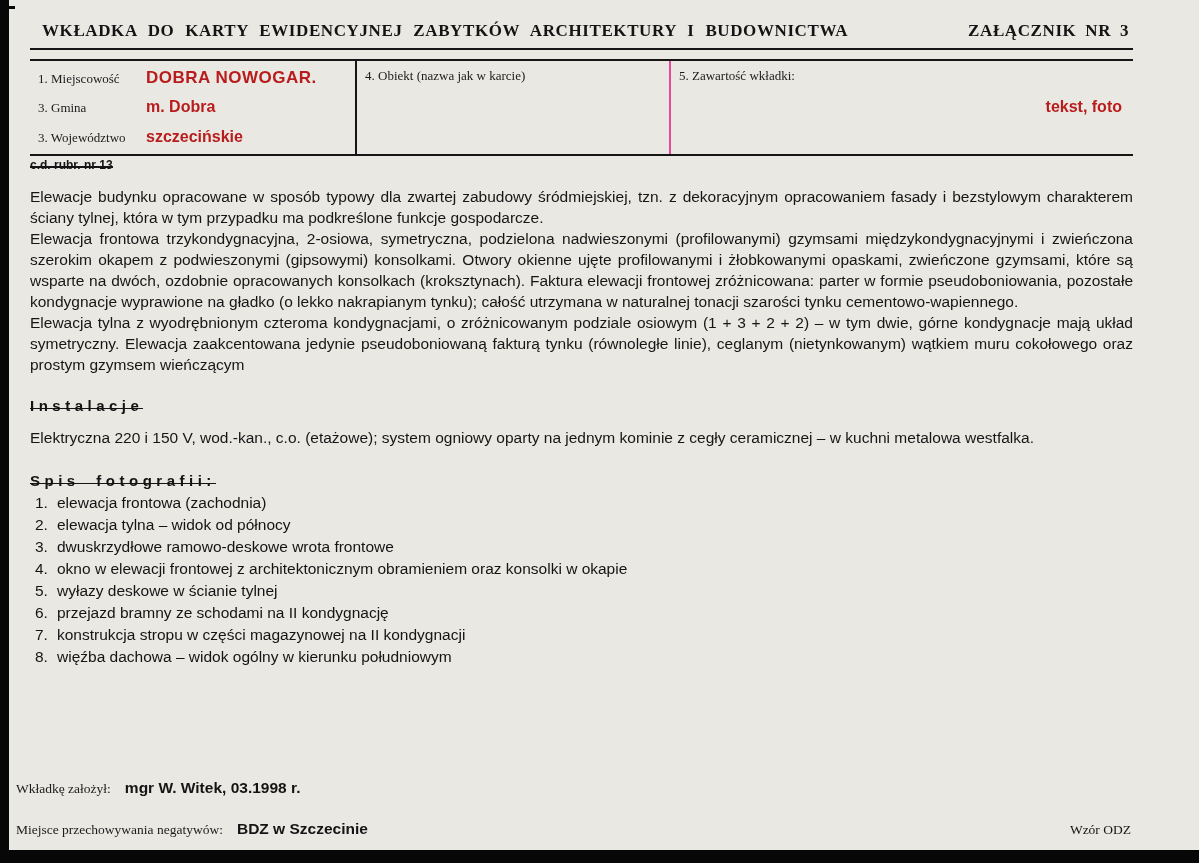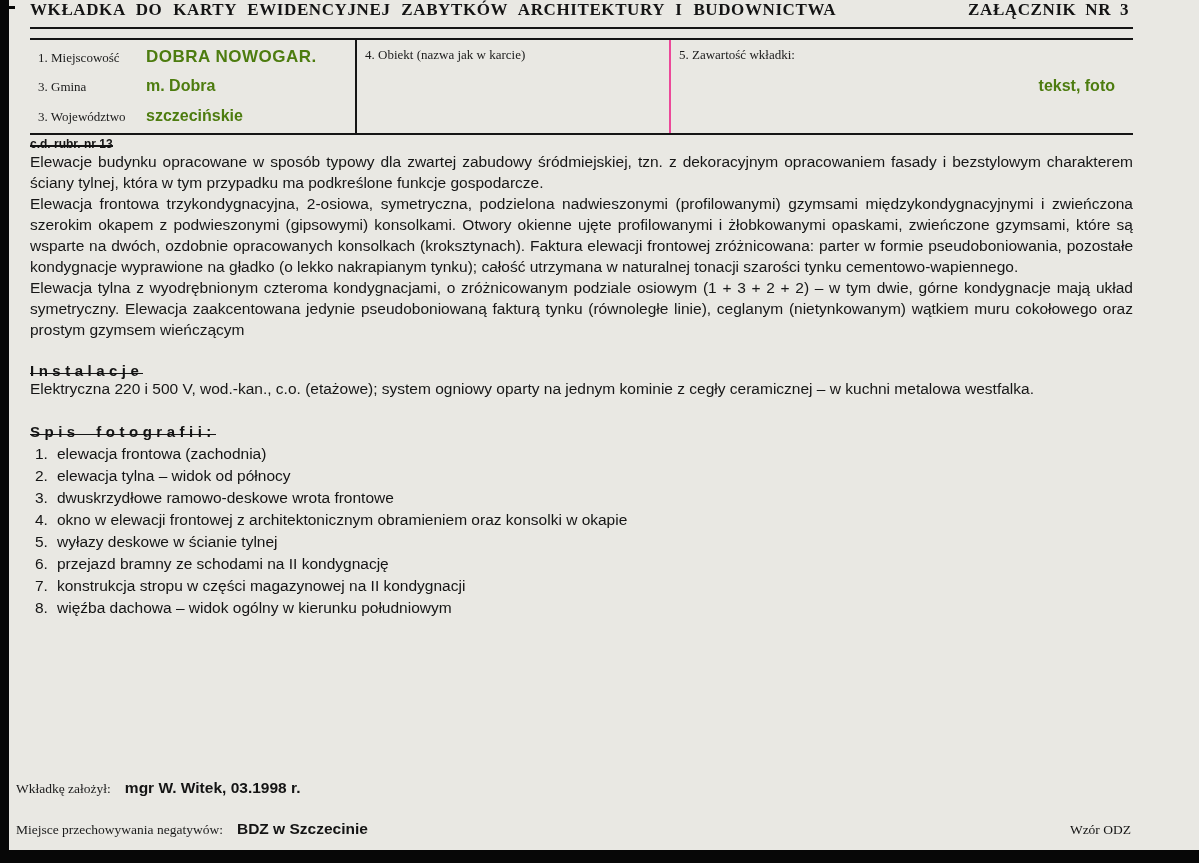--- a/index.html
+++ b/index.html
@@ -14,66 +14,67 @@
   }
   .scan-left-bar{position:absolute;left:0;top:0;width:9px;height:100%;background:#070707;}
   .scan-bottom-bar{position:absolute;left:0;bottom:0;width:100%;height:13px;background:#070707;}
   .scan-corner-mark{position:absolute;left:0;top:6px;width:15px;height:3px;background:#070707;}
 
   .content{position:absolute;left:30px;right:66px;top:0;}
 
   
   .header-row{
     display:flex;justify-content:space-between;align-items:baseline;
-    font-family:"Liberation Serif","DejaVu Serif",serif;
-    font-weight:bold;font-size:17px;letter-spacing:.6px;
+    padding-top:21px;
+    font-family:"Liberation Serif","DejaVu Serif",serif;
+    font-weight:bold;font-size:17px;letter-spacing:.6px;margin-left:12px;
   }
   .header-title{word-spacing:6px;}
   .header-annex{word-spacing:4px;margin-right:4px;white-space:nowrap;}
   .header-rule{border-bottom:2px solid #151515;margin-top:7px;}
 
   
   .info-table{
     display:flex;
     margin-top:9px;
     border-top:2px solid #151515;
     border-bottom:2px solid #151515;
     height:97px;box-sizing:border-box;
   }
-  .info-col{box-sizing:border-box;padding:7px 18px 0 8px;}
+  .info-col{box-sizing:border-box;padding:7px 11px 0 8px;}
   .col-1{width:325px;}
   .col-2{width:314px;border-left:2px solid #151515;}
   .col-3{flex:1;border-left:2px solid #ec4899;}
   .field-row{display:flex;align-items:baseline;height:30px;}
   .field-label{
     font-family:"Liberation Serif","DejaVu Serif",serif;
     font-size:13px;color:#1b1b1b;white-space:nowrap;
   }
   .col-1 .field-label{width:108px;flex:0 0 108px;}
-  .field-value{font-weight:bold;font-size:16px;color:#4d7c0f;white-space:nowrap;}
+  .field-value{font-weight:bold;font-size:16px;color:#b91c1c;white-space:nowrap;}
   .field-value.big{font-size:17px;letter-spacing:.5px;}
   .col-2 .obiekt-values{margin:3px 0 0 29px;line-height:19px;}
   .col-3 .zawartosc-value{margin:14px 0 0 18px;text-align:right;}
 
   
   .cd-rubr{
     margin-top:9px;
     font-weight:bold;font-size:12px;
     display:inline-block;border-bottom:2px solid #151515;padding-bottom:1px;
   }
   .section-heading{
     margin-top:17px;
     font-weight:bold;font-size:15px;
     letter-spacing:4.5px;word-spacing:8px;
     display:inline-block;border-bottom:1.8px solid #151515;padding-bottom:2px;
   }
   .heading-wrap{line-height:0;margin:0;}
 
   
-  .body-text{margin-top:4px;font-size:15.5px;line-height:21px;text-align:justify;color:#161616;}
+  .body-text{margin-top:18px;font-size:15.5px;line-height:21px;text-align:justify;color:#161616;}
   .body-text p{margin:0;}
   .section-block{margin-top:4px;}
 
   
   .photo-list{margin-top:8px;font-size:15.5px;line-height:22px;}
   .photo-item{display:flex;}
   .photo-num{width:22px;flex:0 0 22px;margin-left:5px;}
   .photo-text{flex:1;}
 
   
@@ -139,21 +140,21 @@
       <p>Elewacje budynku opracowane w sposób typowy dla zwartej zabudowy śródmiejskiej, tzn. z dekoracyjnym opracowaniem fasady i bezstylowym charakterem ściany tylnej, która w tym przypadku ma podkreślone funkcje gospodarcze.</p>
       <p>Elewacja frontowa trzykondygnacyjna, 2-osiowa, symetryczna, podzielona nadwieszonymi (profilowanymi) gzymsami międzykondygnacyjnymi i zwieńczona szerokim okapem z podwieszonymi (gipsowymi) konsolkami. Otwory okienne ujęte profilowanymi i żłobkowanymi opaskami, zwieńczone gzymsami, które są wsparte na dwóch, ozdobnie opracowanych konsolkach (kroksztynach). Faktura elewacji frontowej zróżnicowana: parter w formie pseudoboniowania, pozostałe kondygnacje wyprawione na gładko (o lekko nakrapianym tynku); całość utrzymana w naturalnej tonacji szarości tynku cementowo-wapiennego.</p>
       <p>Elewacja tylna z wyodrębnionym czteroma kondygnacjami, o zróżnicowanym podziale osiowym (1 + 3 + 2 + 2) – w tym dwie, górne kondygnacje mają układ symetryczny. Elewacja zaakcentowana jedynie pseudoboniowaną fakturą tynku (równoległe linie), ceglanym (nietynkowanym) wątkiem muru cokołowego oraz prostym gzymsem wieńczącym</p>
     </div>
 
     <div class="section-block">
       <div class="heading-wrap" style="margin-top:14px;">
         <span class="section-heading">Instalacje</span>
       </div>
       <div class="body-text">
-        <p>Elektryczna 220 i 500 V, wod.-kan., c.o. (etażowe); system ogniowy oparty na jednym kominie z cegły ceramicznej – w kuchni metalowa westfalka.</p>
+        <p>Elektryczna 220 i 150 V, wod.-kan., c.o. (etażowe); system ogniowy oparty na jednym kominie z cegły ceramicznej – w kuchni metalowa westfalka.</p>
       </div>
     </div>
 
     <div class="section-block">
       <div class="heading-wrap" style="margin-top:16px;">
         <span class="section-heading">Spis fotografii:</span>
       </div>
       <div class="photo-list">
         <div class="photo-item">
           <span class="photo-num">1.</span>

